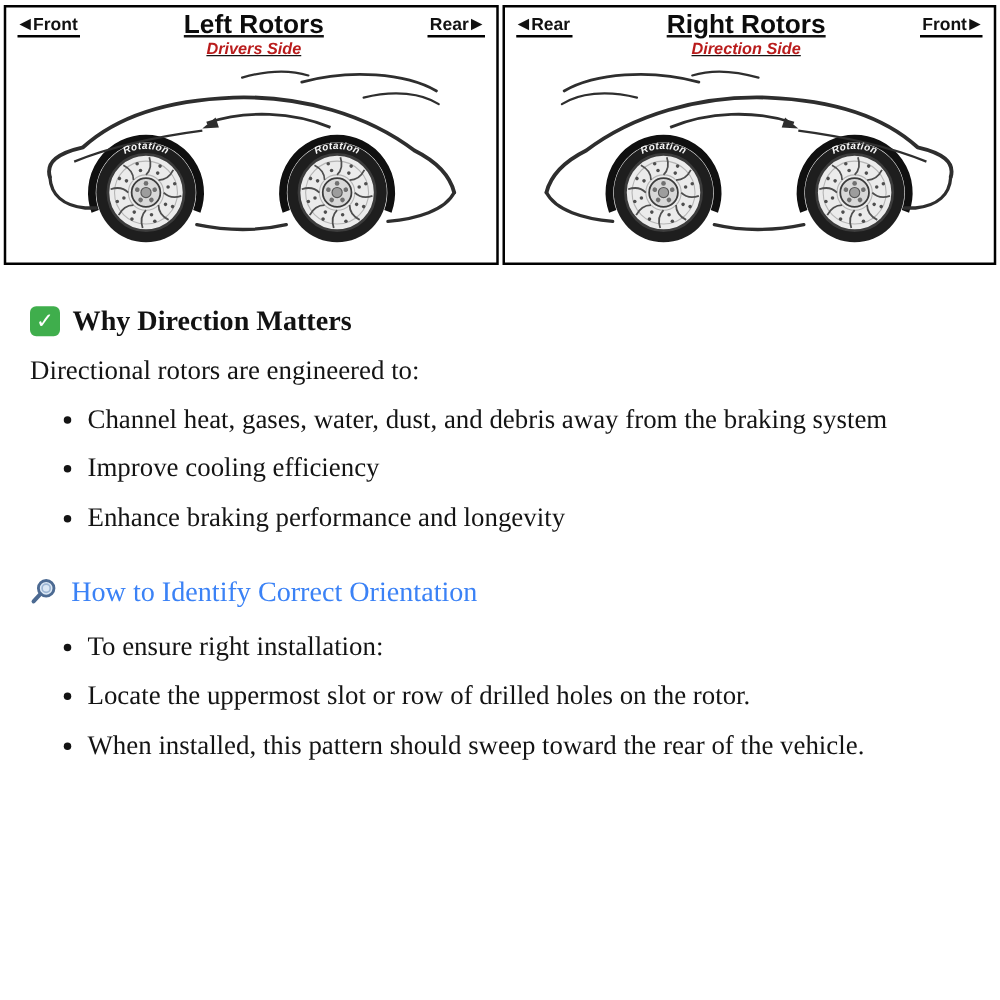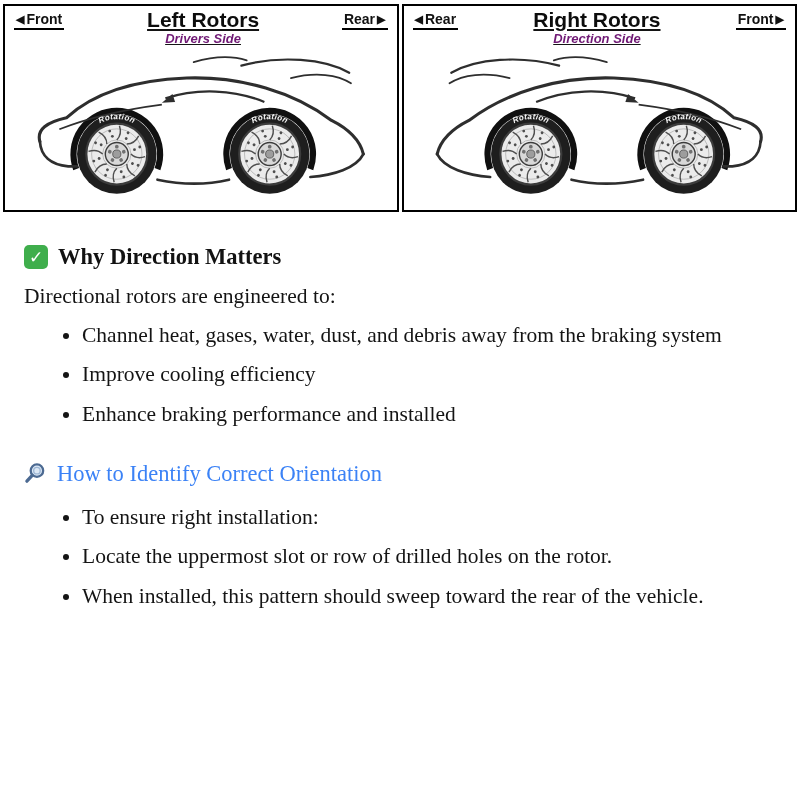--- a/index.html
+++ b/index.html
@@ -6,34 +6,34 @@
   body{width:800px;font-family:"Liberation Serif",serif;color:#141414;}
 
   
   .diagram-row{display:flex;gap:3px;padding:4px 3px 2px;}
   .panel{flex:1;border:2px solid #000;height:208px;box-sizing:border-box;background:#fff;overflow:hidden;}
   .panel-header{display:flex;justify-content:space-between;align-items:flex-start;padding:5px 9px 0;font-family:"Liberation Sans",sans-serif;}
   .dir{font-weight:bold;font-size:14px;border-bottom:2px solid #000;display:inline-flex;align-items:center;gap:2px;padding:0 2px 1px;color:#111;}
   .arrow{font-size:11px;line-height:1;}
   .titleblock{text-align:center;margin-top:-2px;text-decoration:underline;}
   .panel-title{display:block;font-weight:bold;font-size:21px;line-height:1.02;color:#0c0c0c;}
-  .panel-sub{display:block;font-weight:bold;font-style:italic;font-size:13px;color:#701a75;margin-top:1px;}
+  .panel-sub{display:block;font-weight:bold;font-style:italic;font-size:13px;color:#b91c1c;margin-top:1px;}
   .car-svg{display:block;width:100%;height:152px;margin-top:2px;}
   .rot-label{font-family:"Liberation Sans",sans-serif;font-size:9px;font-style:italic;font-weight:bold;fill:#f7f7f7;letter-spacing:.4px;}
 
   
   .content{padding:6px 22px 14px 24px;}
   .intro{font-size:21.5px;line-height:1.6;margin:10px 0 20px;max-width:760px;}
   .sec{display:flex;align-items:center;gap:10px;font-size:22.5px;font-weight:bold;margin:24px 0 14px;color:#121212;}
   .sec.sec2{font-weight:normal;color:#3b82f6;margin-top:30px;font-family:Liberation Serif, serif;}
   .check-badge{width:24px;height:24px;background:#3fae4c;color:#fff;border-radius:5px;display:inline-flex;align-items:center;justify-content:center;font-size:17px;font-weight:bold;font-family:"DejaVu Sans",sans-serif;flex:0 0 auto;}
   .mag{width:23px;height:23px;flex:0 0 auto;}
   .lead{font-size:21.5px;margin:14px 0 10px;}
   ul.doc-list{margin:8px 0 22px;padding-left:46px;}
-  ul.doc-list li{font-size:21.5px;line-height:1.55;margin:6px 12px;max-width:710px;}
+  ul.doc-list li{font-size:21.5px;line-height:1.55;margin:6px 0;max-width:710px;}
 </style>
 </head>
 <body>
 
 <svg width="0" height="0" style="position:absolute" aria-hidden="true">
   <defs>
     <g id="carbody">
       <circle cx="95" cy="120" r="45" fill="#1e1e1e"></circle>
       <circle cx="268" cy="120" r="45" fill="#1e1e1e"></circle>
       <path d="M 49 137 A 49 49 0 1 1 141 137" fill="none" stroke="#101010" stroke-width="7"></path>
@@ -183,21 +183,21 @@
   <h2 class="sec">
     <span class="check-badge">✓</span>
     <span>Why Direction Matters</span>
   </h2>
 
   <p class="lead">Directional rotors are engineered to:</p>
 
   <ul class="doc-list">
     <li>Channel heat, gases, water, dust, and debris away from the braking system</li>
     <li>Improve cooling efficiency</li>
-    <li>Enhance braking performance and installed</li>
+    <li>Enhance braking performance and longevity</li>
   </ul>
 
   <h2 class="sec sec2">
     <svg class="mag" viewBox="0 0 24 24">
       <circle cx="13.5" cy="9" r="6.5" fill="#dce8f5" stroke="#4c6a92" stroke-width="2.4"></circle>
       <circle cx="13.5" cy="9" r="3.4" fill="none" stroke="#9db6d4" stroke-width="1.4"></circle>
       <line x1="8.6" y1="13.9" x2="3" y2="20" stroke="#4c6a92" stroke-width="3.4" stroke-linecap="round"></line>
     </svg>
     <span>How to Identify Correct Orientation</span>
   </h2>

